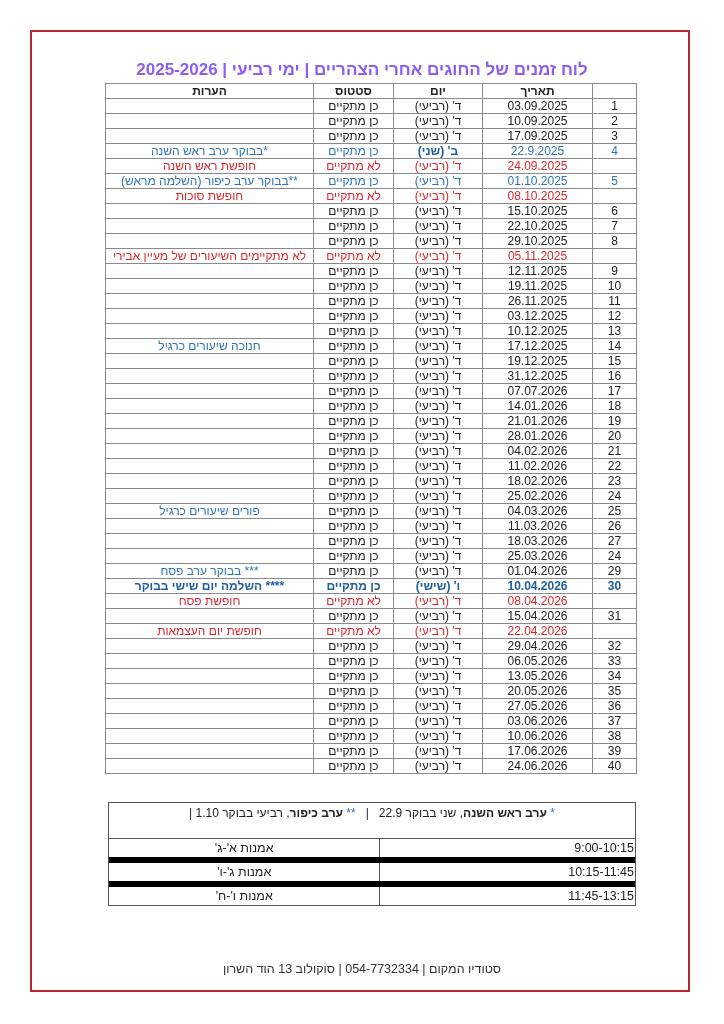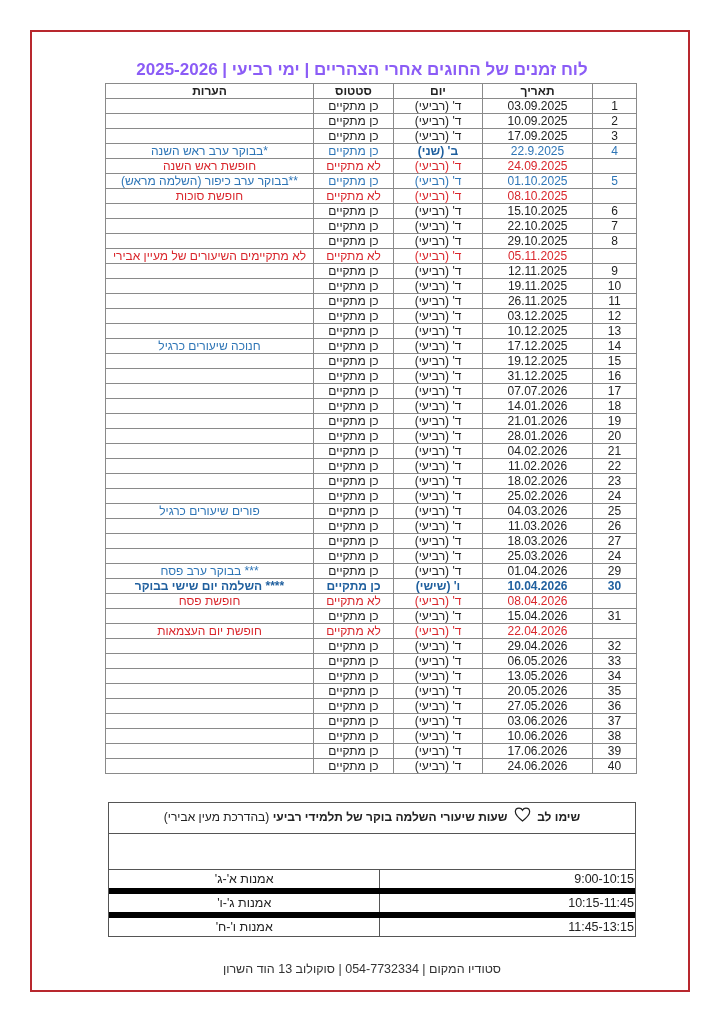--- a/index.html
+++ b/index.html
@@ -368,31 +368,29 @@
         <td class="num">40</td>
         <td class="date">24.06.2026</td>
         <td class="day">ד' (רביעי)</td>
         <td class="status">כן מתקיים</td>
         <td class="notes"></td>
       </tr>
     </tbody>
 </table>
 
 <div class="box">
-  <div class="hdr">
-    <b>שימו לב</b>
-    <span class="heart">
-      <svg width="17" height="15" viewBox="0 0 24 22">
-          <path d="M12 20.5 C5 15 1.5 11.5 1.5 7 C1.5 3.8 4 1.5 7 1.5 C9.2 1.5 11 2.8 12 4.6 C13 2.8 14.8 1.5 17 1.5 C20 1.5 22.5 3.8 22.5 7 C22.5 11.5 19 15 12 20.5 Z" fill="none" stroke="#222" stroke-width="1.8"></path>
-        </svg>
-    </span>
-    <b>שעות שיעורי השלמה בוקר של תלמידי רביעי</b>
-    <span>(בהדרכת מעין אבירי)</span>
-  </div>
   <div class="notes">
+    <div>
+      <span class="star">*</span>
+      <b>ערב ראש השנה</b><span>, שני בבוקר 22.9</span>
+      &nbsp;&nbsp;<span>|</span>&nbsp;&nbsp;
+      <span class="star">**</span>
+      <b>ערב כיפור</b><span>, רביעי בבוקר 1.10</span>
+      <span>|</span>
+    </div>
   </div>
   <table>
     <tbody>
       <tr>
         <td class="time">9:00-10:15</td>
         <td>אמנות א'-ג'</td>
       </tr>
       <tr>
         <td class="time">10:15-11:45</td>
         <td>אמנות ג'-ו'</td>

